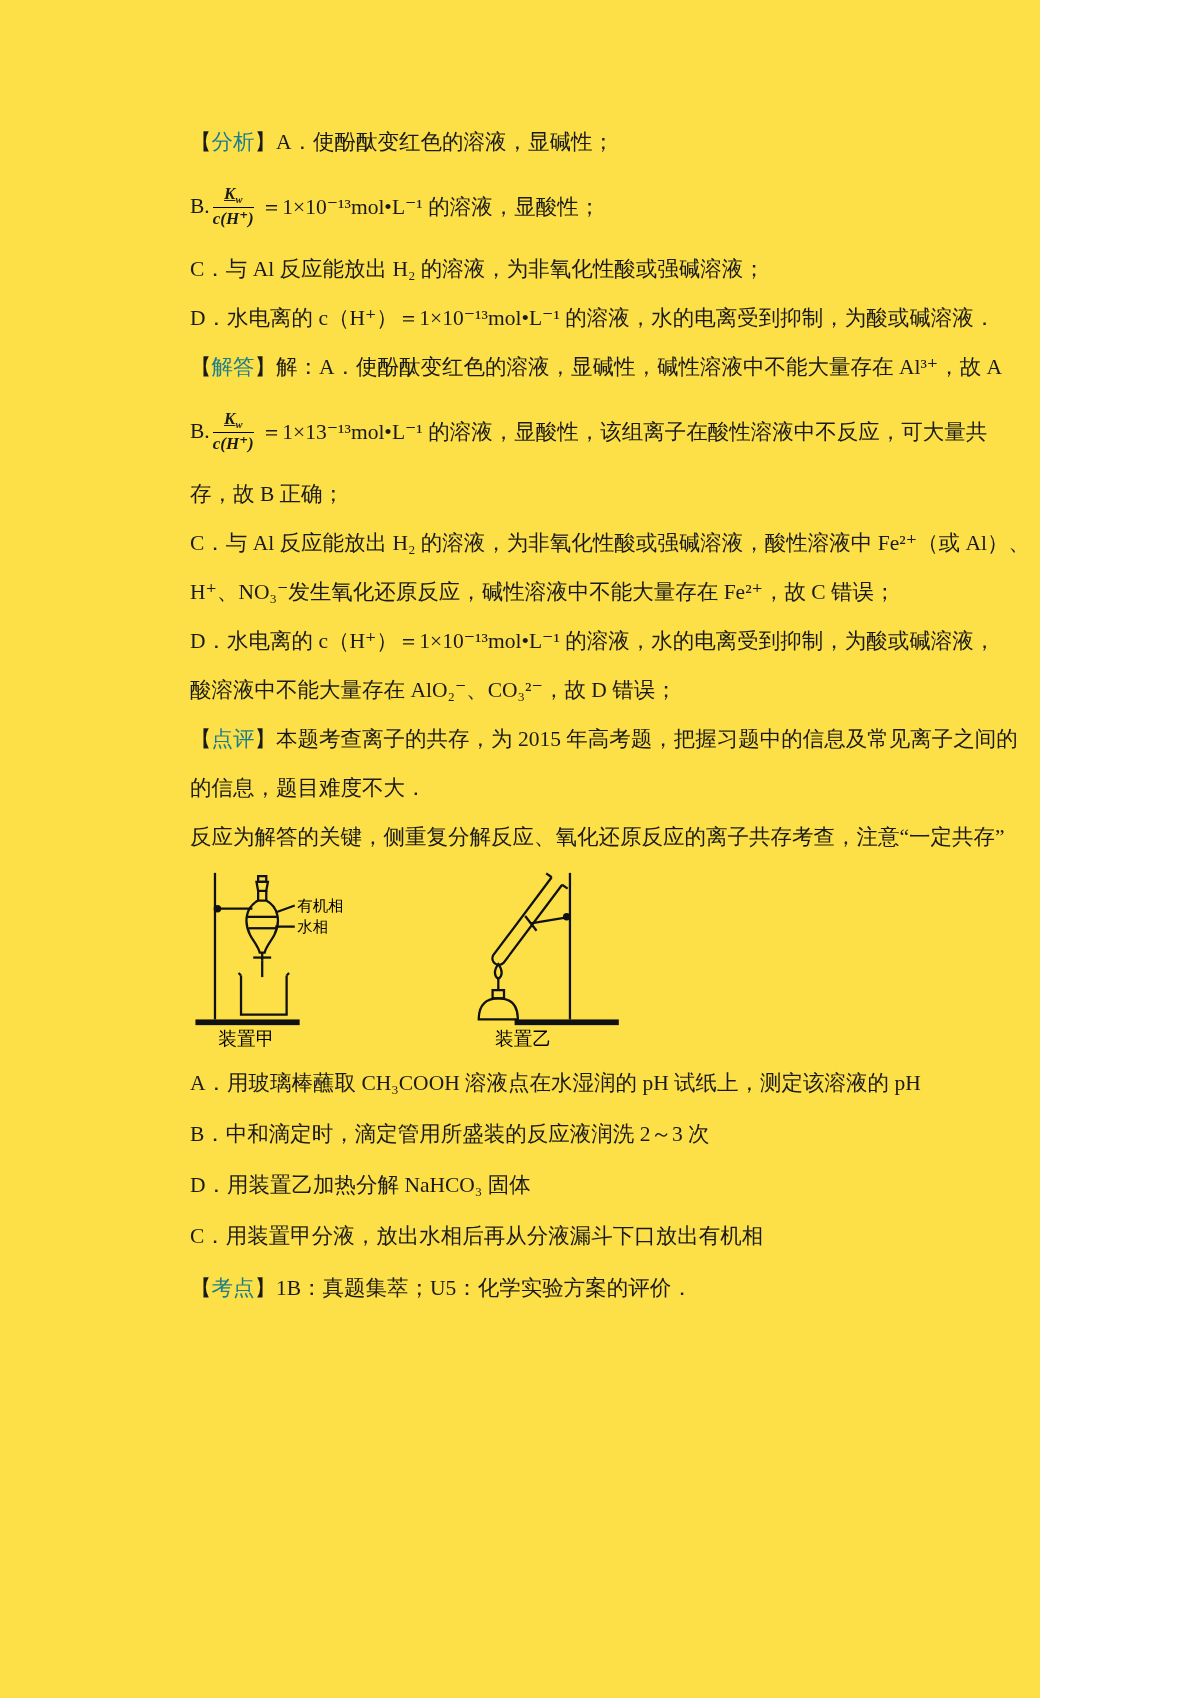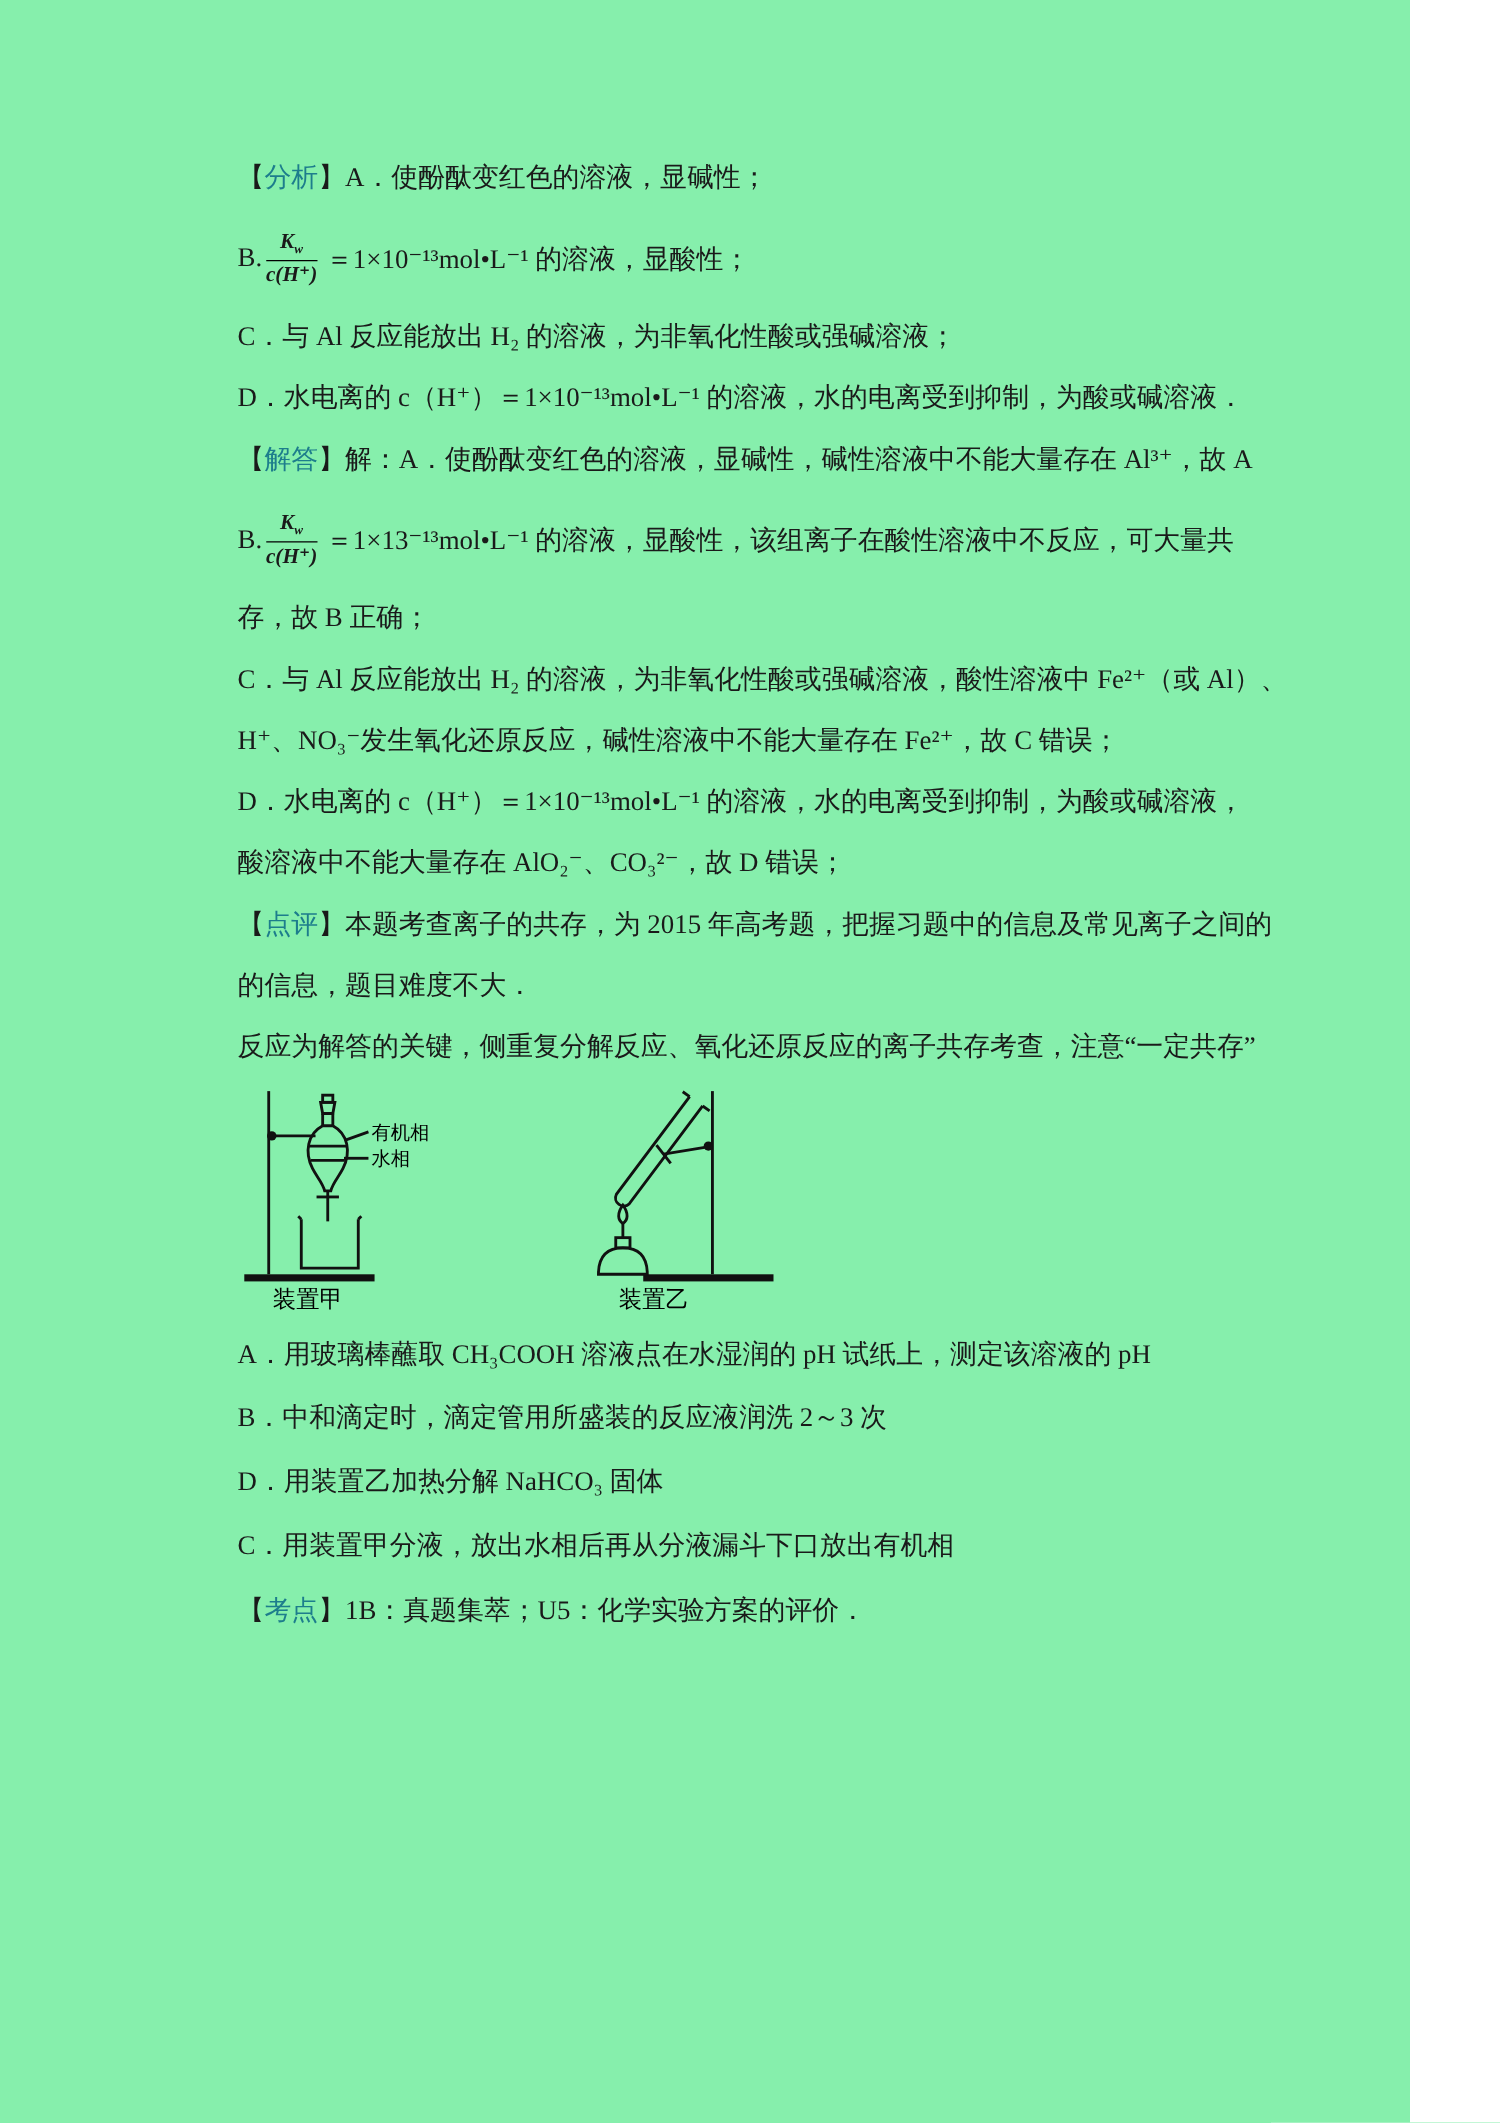--- a/index.html
+++ b/index.html
@@ -1,22 +1,22 @@
 <!DOCTYPE html>
 <html style="--tag-color: #1d7d8c;"><head>
 <meta charset="utf-8">
 <style>
   :root { --tag-color: #1d7d8c; }
   * { margin: 0; padding: 0; box-sizing: border-box; }
   body { background: #ffffff; }
   .page {
     position: relative;
-    width: 1128px;
+    width: 1040px;
     height: 1698px;
-    background: #86efac;
+    background: #fde047;
     overflow: hidden;
     font-family: "Liberation Serif", "DejaVu Serif", serif;
     color: #1a1a1a;
   }
   .content {
     position: absolute;
     left: 190px;
     top: 118px;
     width: 840px;
     font-size: 21.5px;
@@ -39,21 +39,21 @@
   .frac {
     display: inline-block;
     text-align: center;
     vertical-align: middle;
     font-style: italic;
     font-weight: bold;
     font-size: 17px;
     line-height: 1.12;
     margin: 0 7px 0 3px;
   }
-  .frac .num { display: block; border-bottom: 1.6px solid #000; padding: 0 6px 1px; }
+  .frac .num { display: block; border-bottom: 1.6px solid #000; padding: 0 6px 1px; text-decoration: underline; }
   .frac .den { display: block; padding-top: 1px; }
   .frac sub { font-size: 0.62em; }
   .q-stem { margin-left: -27px; }
   .opts .line { min-height: 51px; line-height: 51px; }
   .footer-line { min-height: 52px; line-height: 52px; }
   .diagram-wrap { margin: 6px 0 6px 2px; }
   svg { display: block; }
   svg line, svg path, svg rect.frame, svg circle.frame { stroke: #111; stroke-width: 1.4; fill: none; }
   svg .solid { fill: #111; stroke: none; }
   svg text {

